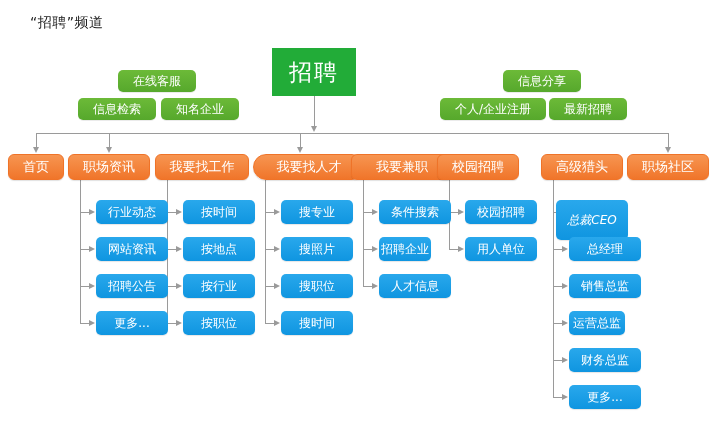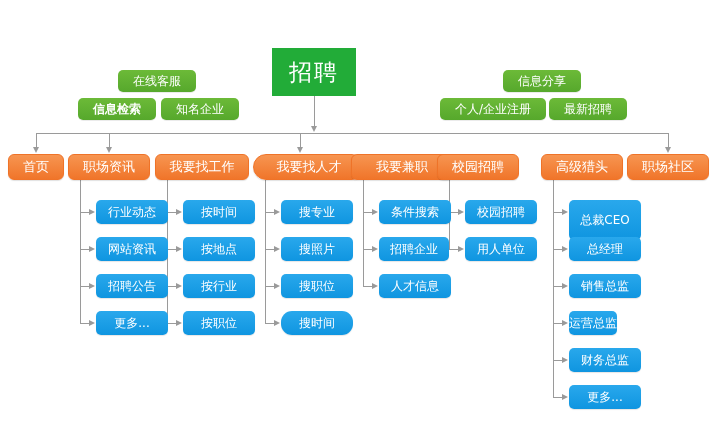--- a/index.html
+++ b/index.html
@@ -84,20 +84,21 @@
     border-top:3.5px solid transparent;
     border-bottom:3.5px solid transparent;
     border-left:6px solid #9a9a9a;
   }
 </style>
 </head>
 <body>
 
 <div id="stage">
 
+  <div class="page-title">“招聘”频道</div>
 
   <div class="root-node" id="root-node" style="left: 272px; top: 48px; width: 84px; height: 48px; background: rgb(34, 172, 56);">招聘</div>
 
   <div id="connectors">
       <div class="vline" style="left: 314px; top: 96px; height: 31px;"></div>
       <div class="arrow-down" style="left: 310.5px; top: 126px;"></div>
       <div class="hline" style="left: 36px; top: 133px; width: 632px;"></div>
       <div class="vline" style="left: 36px; top: 133px; height: 15px;"></div>
       <div class="arrow-down" style="left: 32.5px; top: 147px;"></div>
       <div class="vline" style="left: 109px; top: 133px; height: 15px;"></div>
@@ -154,21 +155,21 @@
       <div class="hline" style="left: 553px; top: 360px; width: 10px;"></div>
       <div class="arrow-right" style="left: 562px; top: 356.5px;"></div>
       <div class="hline" style="left: 553px; top: 397px; width: 10px;"></div>
       <div class="arrow-right" style="left: 562px; top: 393.5px;"></div>
       <div class="vline" style="left: 553px; top: 180px; height: 217px;"></div>
       <div class="vline" style="left: 668px; top: 133px; height: 15px;"></div>
       <div class="arrow-down" style="left: 664.5px; top: 147px;"></div>
     </div>
   <div id="tags-layer">
       <div class="pill-green" style="left: 118px; top: 70px; width: 78px; height: 22px;">在线客服</div>
-      <div class="pill-green" style="left: 78px; top: 98px; width: 78px; height: 22px; font-weight: bold;">信息检索</div>
+      <div class="pill-green" style="left: 78px; top: 98px; width: 78px; height: 22px;">信息检索</div>
       <div class="pill-green" style="left: 161px; top: 98px; width: 78px; height: 22px;">知名企业</div>
       <div class="pill-green" style="left: 503px; top: 70px; width: 78px; height: 22px;">信息分享</div>
       <div class="pill-green" style="left: 440px; top: 98px; width: 106px; height: 22px;">个人/企业注册</div>
       <div class="pill-green" style="left: 549px; top: 98px; width: 78px; height: 22px;">最新招聘</div>
     </div>
   <div id="nav-layer">
       <div class="nav-node" style="left: 8px; top: 154px; width: 56px; height: 26px;">首页</div>
       <div class="nav-node" style="left: 68px; top: 154px; width: 82px; height: 26px;">职场资讯</div>
       <div class="nav-node" style="left: 155px; top: 154px; width: 94px; height: 26px;">我要找工作</div>
       <div class="nav-node" style="left: 253px; top: 154px; width: 112px; height: 26px; border-radius: 13px;">我要找人才</div>
@@ -182,27 +183,27 @@
       <div class="leaf-node" style="left: 96px; top: 237px; width: 72px; height: 24px;">网站资讯</div>
       <div class="leaf-node" style="left: 96px; top: 274px; width: 72px; height: 24px;">招聘公告</div>
       <div class="leaf-node" style="left: 96px; top: 311px; width: 72px; height: 24px;">更多...</div>
       <div class="leaf-node" style="left: 183px; top: 200px; width: 72px; height: 24px;">按时间</div>
       <div class="leaf-node" style="left: 183px; top: 237px; width: 72px; height: 24px;">按地点</div>
       <div class="leaf-node" style="left: 183px; top: 274px; width: 72px; height: 24px;">按行业</div>
       <div class="leaf-node" style="left: 183px; top: 311px; width: 72px; height: 24px;">按职位</div>
       <div class="leaf-node" style="left: 281px; top: 200px; width: 72px; height: 24px;">搜专业</div>
       <div class="leaf-node" style="left: 281px; top: 237px; width: 72px; height: 24px;">搜照片</div>
       <div class="leaf-node" style="left: 281px; top: 274px; width: 72px; height: 24px;">搜职位</div>
-      <div class="leaf-node" style="left: 281px; top: 311px; width: 72px; height: 24px; border-radius: 11px;">搜时间</div>
+      <div class="leaf-node" style="left: 281px; top: 311px; width: 72px; height: 24px;">搜时间</div>
       <div class="leaf-node" style="left: 379px; top: 200px; width: 72px; height: 24px;">条件搜索</div>
-      <div class="leaf-node" style="left: 379px; top: 237px; width: 70px; height: 24px;">招聘企业</div>
+      <div class="leaf-node" style="left: 379px; top: 237px; width: 52px; height: 24px;">招聘企业</div>
       <div class="leaf-node" style="left: 379px; top: 274px; width: 72px; height: 24px;">人才信息</div>
       <div class="leaf-node" style="left: 465px; top: 200px; width: 72px; height: 24px;">校园招聘</div>
       <div class="leaf-node" style="left: 465px; top: 237px; width: 72px; height: 24px;">用人单位</div>
-      <div class="leaf-node" style="left: 569px; top: 200px; width: 72px; height: 40px;">总裁CEO</div>
+      <div class="leaf-node" style="left: 556px; top: 200px; width: 72px; height: 40px; font-style: italic;">总裁CEO</div>
       <div class="leaf-node" style="left: 569px; top: 237px; width: 72px; height: 24px;">总经理</div>
       <div class="leaf-node" style="left: 569px; top: 274px; width: 72px; height: 24px;">销售总监</div>
-      <div class="leaf-node" style="left: 569px; top: 311px; width: 48px; height: 24px;">运营总监</div>
+      <div class="leaf-node" style="left: 569px; top: 311px; width: 56px; height: 24px;">运营总监</div>
       <div class="leaf-node" style="left: 569px; top: 348px; width: 72px; height: 24px;">财务总监</div>
       <div class="leaf-node" style="left: 569px; top: 385px; width: 72px; height: 24px;">更多...</div>
     </div>
 
 </div>
 
 </body></html>

